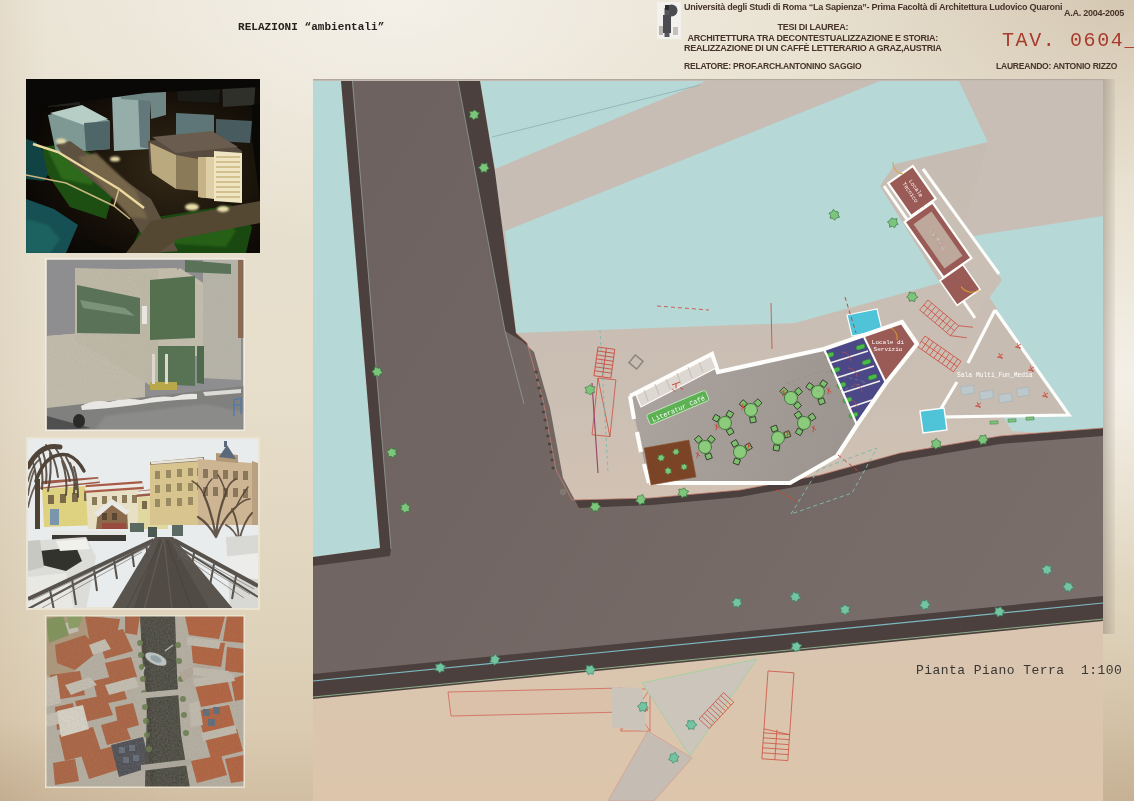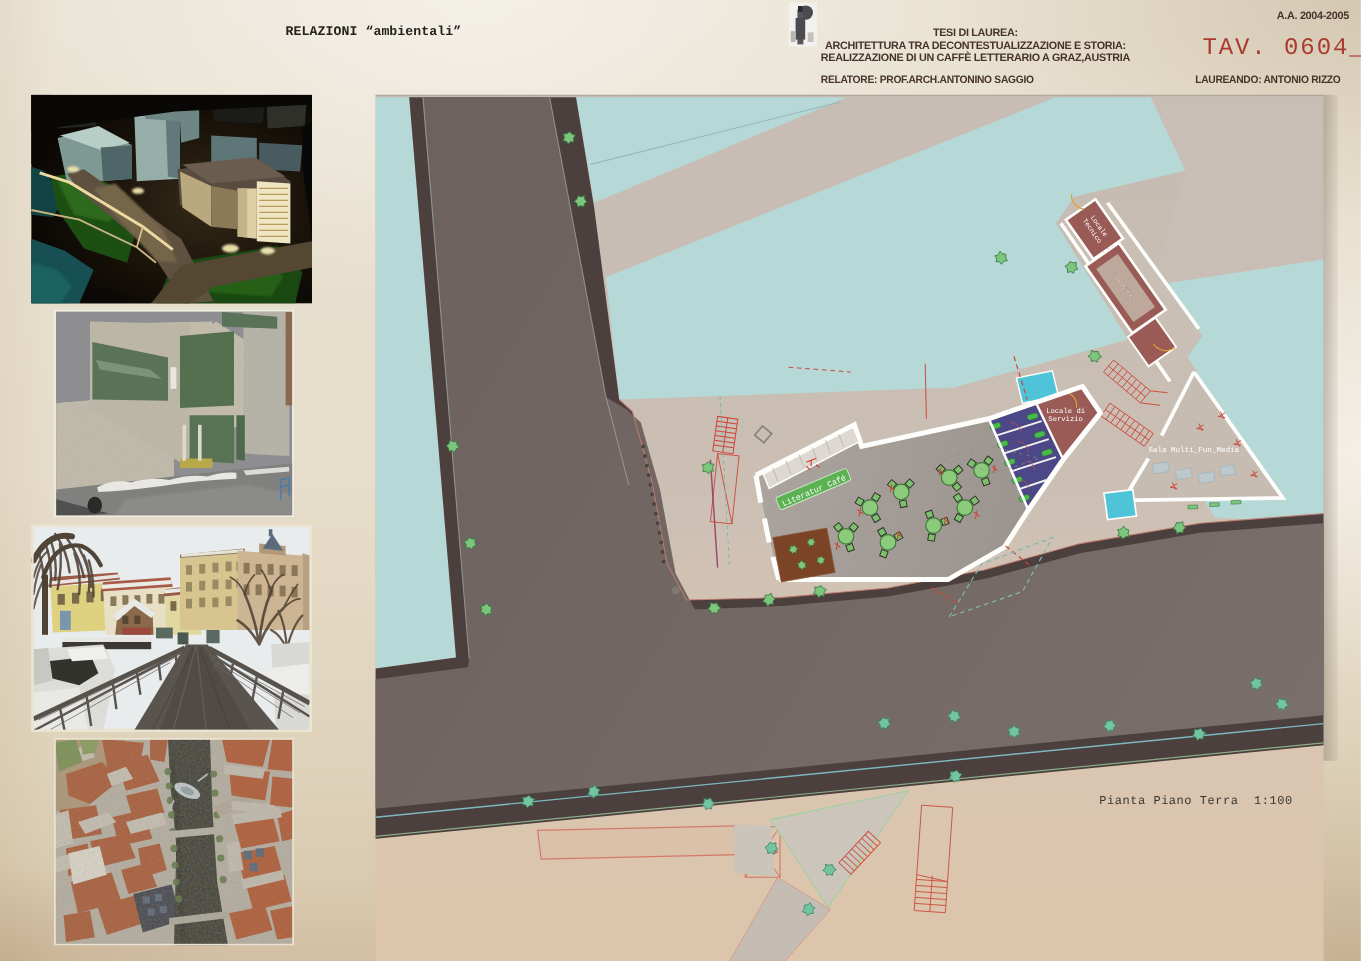--- a/index.html
+++ b/index.html
@@ -27,32 +27,33 @@
 <svg class="t" style="left:657px;top:2px" width="24" height="37" viewBox="0 0 24 37">
  <rect x="0" y="0" width="24" height="37" fill="#f3f1ee"></rect>
  <circle cx="14.5" cy="8.5" r="6" fill="#4a4a50"></circle>
  <rect x="7.5" y="6" width="5" height="29" fill="#56565c"></rect>
  <rect x="6" y="13" width="8" height="18" fill="#4a4a50"></rect>
  <rect x="2" y="24" width="4" height="9" fill="#b9b5ae"></rect>
  <rect x="16" y="25" width="5" height="8" fill="#c5c1ba"></rect>
  <rect x="8" y="3" width="4" height="5" fill="#2e2e30"></rect>
 </svg>
 
+<div class="t hd" style="left:684px;top:2px;width:430px;">Università degli Studi di Roma “La Sapienza”- Prima Facoltà di Architettura Ludovico Quaroni</div>
 
 <div class="t hd" style="left:1064px;top:8px;">A.A. 2004-2005</div>
 
 <div class="t hd" style="left:684px;top:22px;line-height:10.5px;text-align:center;">TESI DI LAUREA:<br>ARCHITETTURA TRA DECONTESTUALIZZAZIONE E STORIA:<br>REALIZZAZIONE DI UN CAFFÈ LETTERARIO A GRAZ,AUSTRIA</div>
 
 <div class="t" style="left:1002px;top:29px;font-family:'Liberation Mono',monospace;font-size:20px;letter-spacing:1.6px;color:#a93a2e;">TAV. 0604_4</div>
 
 <div class="t hd" style="left:684px;top:61px;transform:scaleX(0.95);">RELATORE: PROF.ARCH.ANTONINO SAGGIO</div>
 
 <div class="t hd" style="left:996px;top:61px;transform:scaleX(0.95);">LAUREANDO: ANTONIO RIZZO</div>
 
-<div class="t" style="left:916px;top:663px;font-family:'Liberation Mono',monospace;font-size:10px;letter-spacing:0.45px;color:#3a3632;z-index:6;">Pianta Piano Terra&nbsp;&nbsp;1:100</div>
+<div class="t" style="left:916px;top:663px;font-family:'Liberation Mono',monospace;font-size:13px;letter-spacing:0.45px;color:#3a3632;z-index:6;">Pianta Piano Terra&nbsp;&nbsp;1:100</div>
 
 <svg class="t" style="left:26px;top:79px" width="234" height="174" viewBox="0 0 234 174">
  <defs>
   <filter id="soft1" x="-40%" y="-40%" width="180%" height="180%">
           <feGaussianBlur stdDeviation="1.1"></feGaussianBlur>
         </filter>
   <radialGradient id="p1glow" cx="0.62" cy="0.52" r="0.72">
    <stop offset="0" stop-color="#352a18"></stop>
           <stop offset="0.6" stop-color="#150f08"></stop>
           <stop offset="1" stop-color="#060402"></stop>

